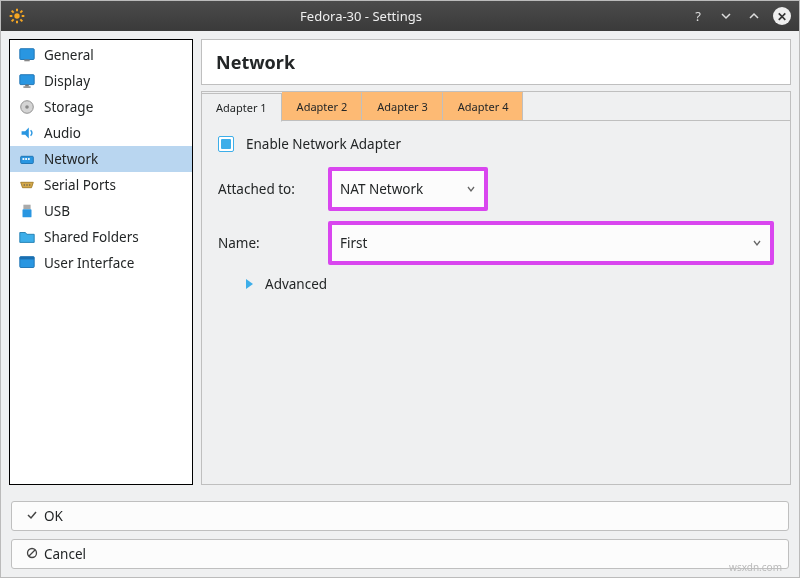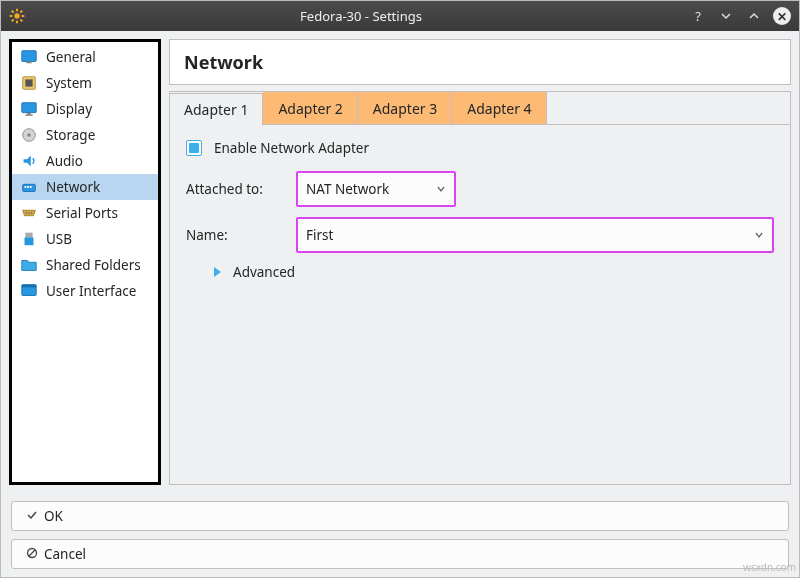--- a/index.html
+++ b/index.html
@@ -7,52 +7,52 @@
     .window { width: 800px; height: 578px; background: #eff0f1; display: flex; flex-direction: column; border: 1px solid #bbb; }
     .titlebar { height: 30px; background: linear-gradient(to bottom, #4b4b4b, #3a3a3a); color: #fff; display: flex; align-items: center; padding: 0 8px; font-size: 13px; }
     .titlebar .app-icon { width: 16px; height: 16px; margin-right: 8px; }
     .titlebar .title { flex: 1; text-align: center; font-weight: 400; color: #eee; }
     .titlebar .win-controls { display: flex; gap: 10px; align-items: center; }
     .titlebar .win-btn { width: 18px; height: 18px; display: flex; align-items: center; justify-content: center; cursor: pointer; color: #ddd; }
     .titlebar .close-btn { background: #eee; color: #333; border-radius: 50%; width: 18px; height: 18px; font-size: 12px; font-weight: bold; }
 
     .content { flex: 1; display: flex; padding: 8px; gap: 8px; min-height: 0; }
 
-    .sidebar { width: 152px; background: #fff; border: 3px solid #000000; overflow-y: auto; padding: 2px 0; }
+    .sidebar { width: 184px; background: #fff; border: 1px solid #000000; overflow-y: auto; padding: 2px 0; }
     .sidebar-item { display: flex; align-items: center; gap: 8px; padding: 4px 8px; font-size: 13.5px; color: #232627; cursor: pointer; }
     .sidebar-item.selected { background: #b9d6f0; }
     .sidebar-item .icon { width: 18px; height: 18px; flex-shrink: 0; }
 
     .main { flex: 1; display: flex; flex-direction: column; min-width: 0; }
     .page-header { background: #fff; border: 1px solid #bfbfbf; padding: 10px 14px; font-size: 18px; font-weight: bold; color: #232627; margin-bottom: 6px; }
     .main-panel { flex: 1; border: 1px solid #bfbfbf; background: #eff0f1; display: flex; flex-direction: column; }
 
     .tabs { display: flex; border-bottom: 1px solid #bfbfbf; background: #eff0f1; }
-    .tab { padding: 6px 14px; font-size: 14px; color: #232627; border: 1px solid transparent; border-bottom: none; cursor: pointer; background: #e3e5e7; margin-right: 0; }
+    .tab { padding: 6px 14px; font-size: 11px; color: #232627; border: 1px solid transparent; border-bottom: none; cursor: pointer; background: #e3e5e7; margin-right: 0; }
     .tab.active { background: #eff0f1; border-color: #bfbfbf; position: relative; top: 1px; border-bottom: 1px solid #eff0f1; margin-bottom: -1px; }
     .tab:not(.active) { background: #fdba74; border-right: 1px solid #bfbfbf; }
     .tab:first-child.active { border-left: none; }
 
     .tab-body { padding: 14px 16px; font-size: 13.5px; color: #232627; }
     .checkbox-row { display: flex; align-items: center; gap: 12px; margin-bottom: 14px; }
     .checkbox { width: 16px; height: 16px; border: 1px solid #3daee9; background: #fff; display: flex; align-items: center; justify-content: center; cursor: pointer; border-radius: 2px; }
     .checkbox .checkmark { width: 10px; height: 10px; background: #3daee9; border-radius: 1px; }
 
     .form-row { display: flex; align-items: center; margin-bottom: 10px; }
     .form-label { width: 110px; text-align: left; padding-right: 10px; }
-    .combo { height: 36px; border: 2px solid #d946ef; background: #fcfcfc; display: flex; align-items: center; padding: 0 8px; cursor: pointer; border-radius: 2px; justify-content: space-between; }
+    .combo { height: 44px; border: 4px solid #d946ef; background: #fcfcfc; display: flex; align-items: center; padding: 0 8px; cursor: pointer; border-radius: 2px; justify-content: space-between; }
     .combo .chev { color: #777; margin-left: 10px; }
 
     .advanced-row { display: flex; align-items: center; gap: 12px; margin-top: 6px; margin-left: 28px; cursor: pointer; }
     .triangle-right { width: 0; height: 0; border-top: 5px solid transparent; border-bottom: 5px solid transparent; border-left: 7px solid #3daee9; }
 
     .footer { display: flex; justify-content: flex-end; padding: 8px 10px; gap: 8px; flex-direction: column; }
     .btn { height: 30px; padding: 0 14px; border: 1px solid #bfbfbf; background: #fcfcfc; font-size: 13.5px; color: #232627; display: flex; align-items: center; gap: 6px; cursor: pointer; border-radius: 3px; }
 
-    .watermark { position: absolute; right: 4px; bottom: 4px; font-size: 10px; color: #bbb; }
+    .watermark { position: absolute; right: 18px; bottom: 4px; font-size: 10px; color: #bbb; }
   </style>
 </head>
 <body>
 
 <div class="window">
 
   <div class="titlebar">
     <span class="app-icon">
       <svg viewBox="0 0 24 24" width="16" height="16">
           <circle cx="12" cy="12" r="4" fill="#f5a623"></circle>
@@ -90,27 +90,20 @@
     <div class="sidebar">
       <div class="sidebar-item">
         <span class="icon"><svg viewBox="0 0 20 20">
               <rect x="2" y="3" width="16" height="12" rx="1" fill="#2996e1" stroke="#1a6fb0"></rect>
               <rect x="7" y="15" width="6" height="2" fill="#888"></rect>
             </svg></span>
         <span>General</span>
       </div>
       <div class="sidebar-item">
         <span class="icon"><svg viewBox="0 0 20 20">
-              <rect x="3" y="3" width="14" height="14" rx="1" fill="#e8c46a" stroke="#b5923f"></rect>
-              <rect x="6" y="6" width="8" height="8" fill="#555"></rect>
-            </svg></span>
-        <span>System</span>
-      </div>
-      <div class="sidebar-item">
-        <span class="icon"><svg viewBox="0 0 20 20">
               <rect x="2" y="3" width="16" height="11" rx="1" fill="#2996e1" stroke="#1a6fb0"></rect>
               <rect x="8" y="14" width="4" height="2" fill="#777"></rect>
               <rect x="6" y="16" width="8" height="1.5" fill="#777"></rect>
             </svg></span>
         <span>Display</span>
       </div>
       <div class="sidebar-item">
         <span class="icon"><svg viewBox="0 0 20 20">
               <circle cx="10" cy="10" r="7" fill="#d4d4d4" stroke="#888"></circle>
               <circle cx="10" cy="10" r="2" fill="#888"></circle>

